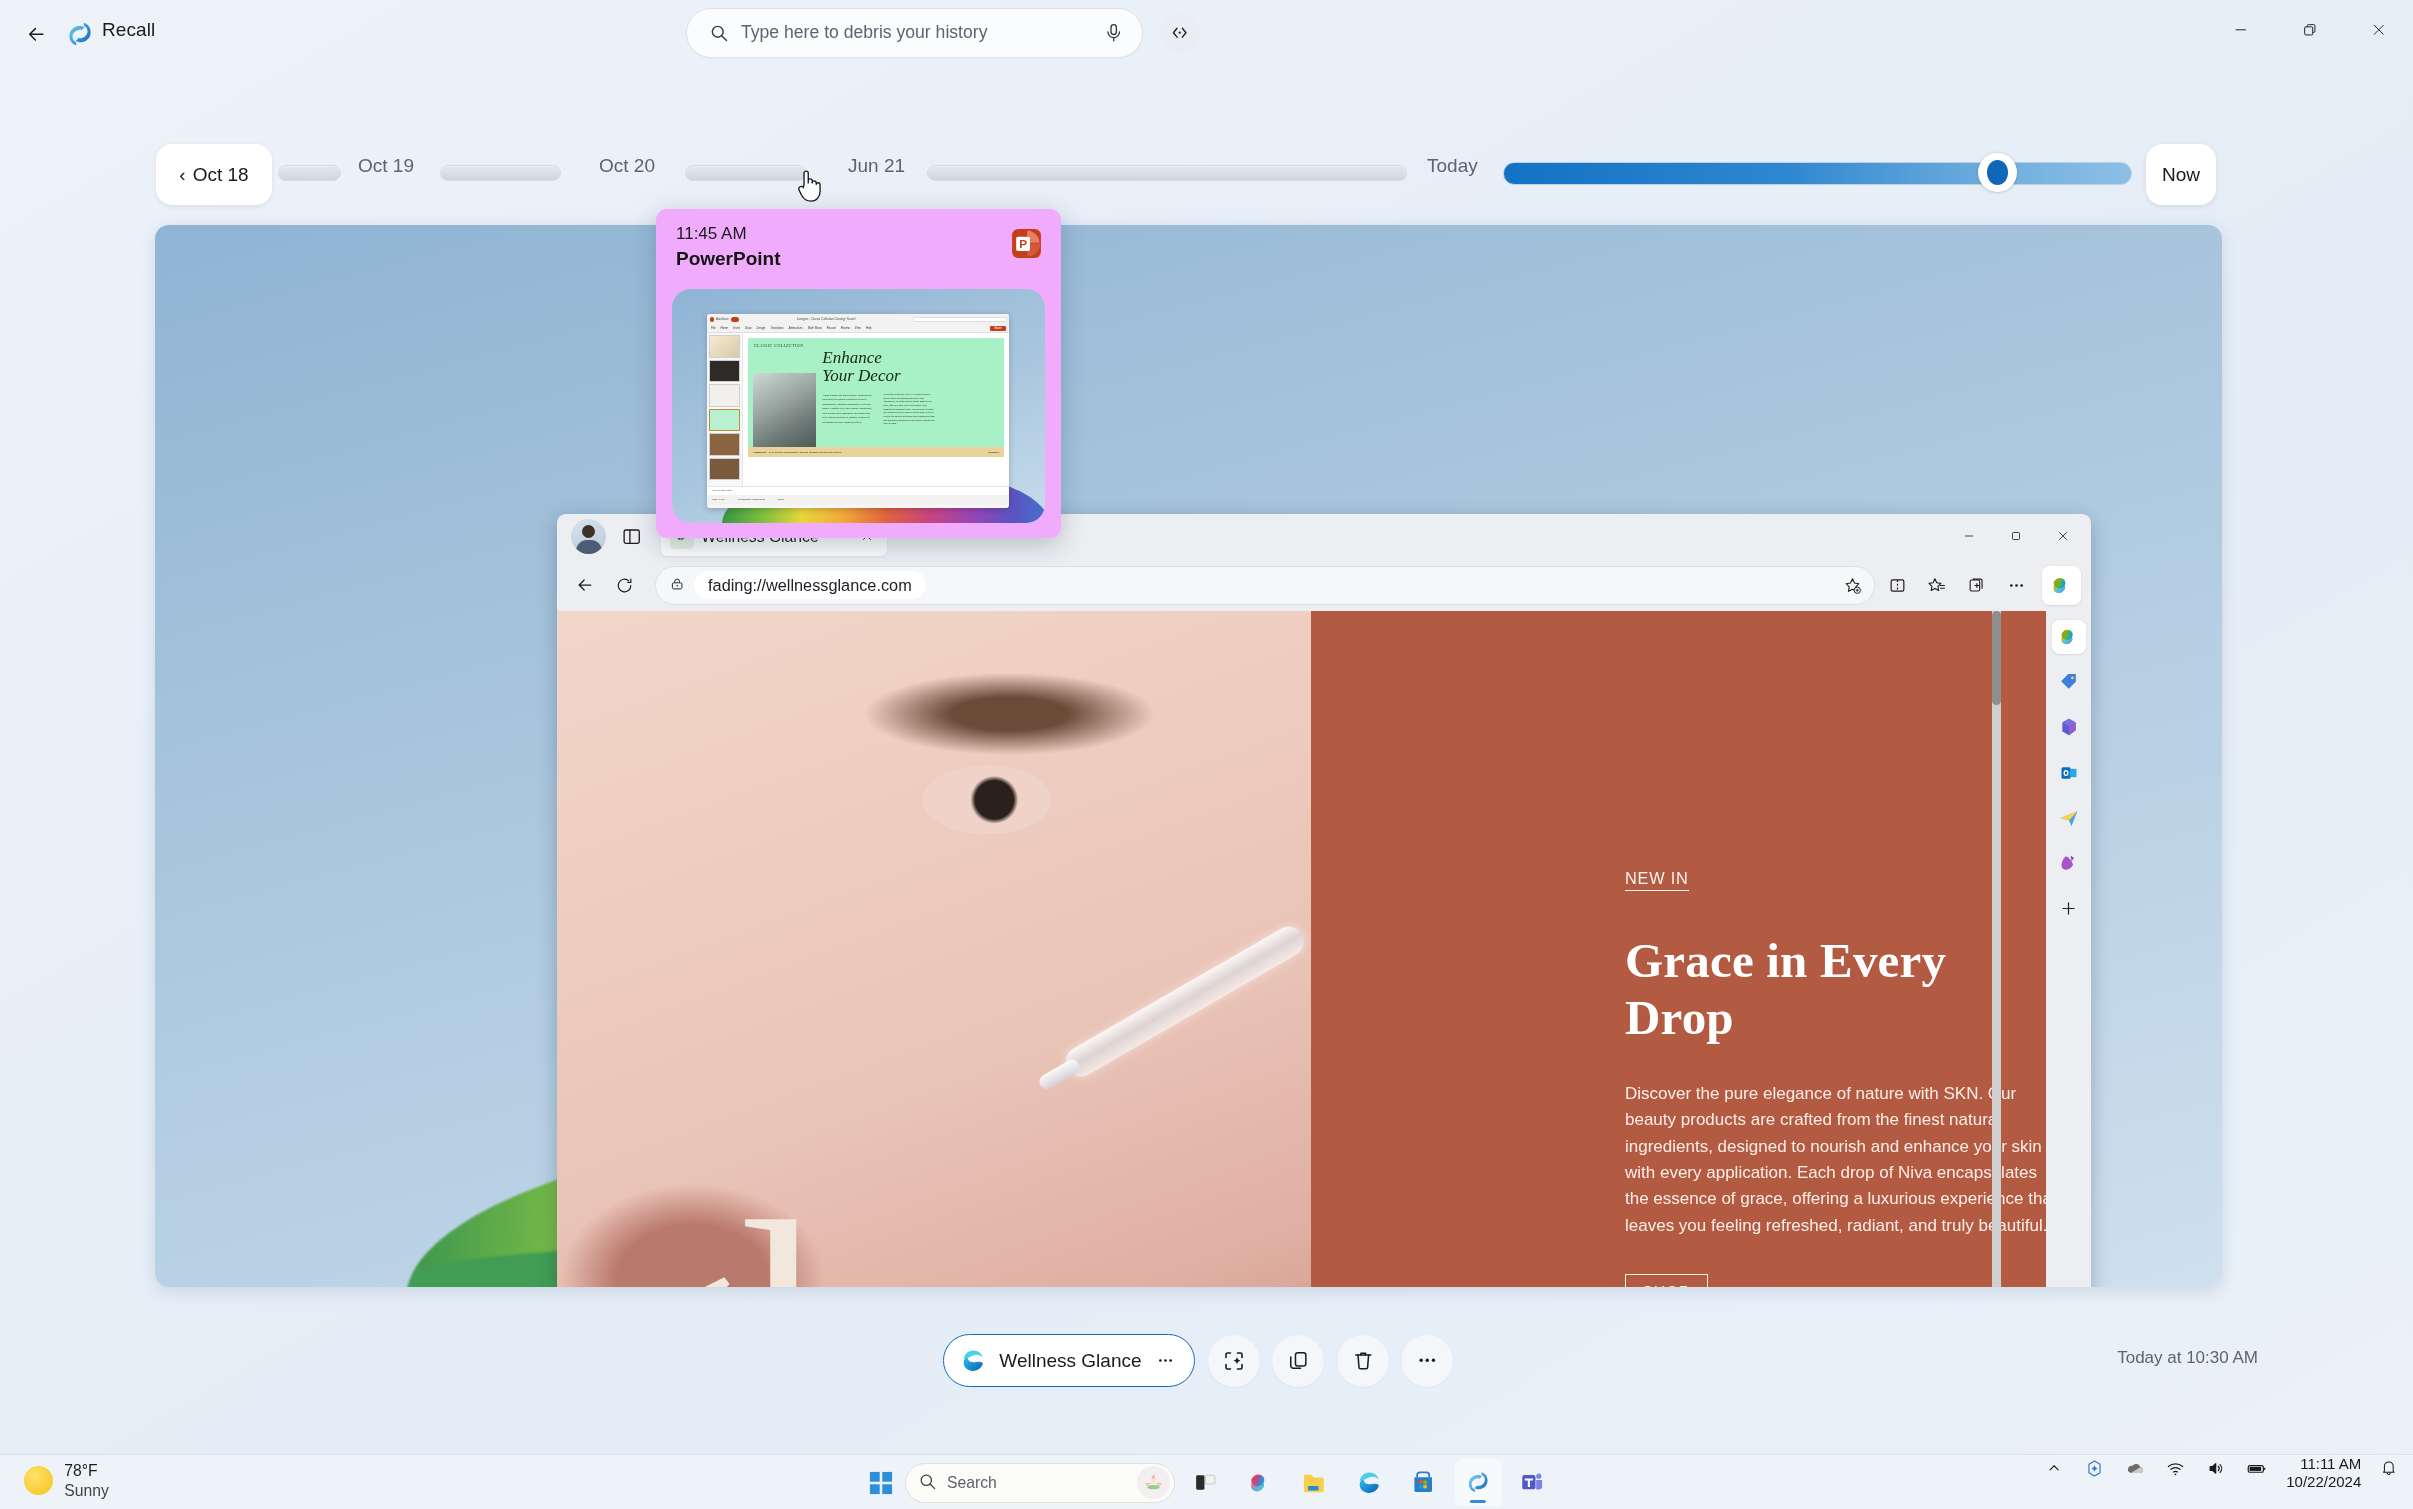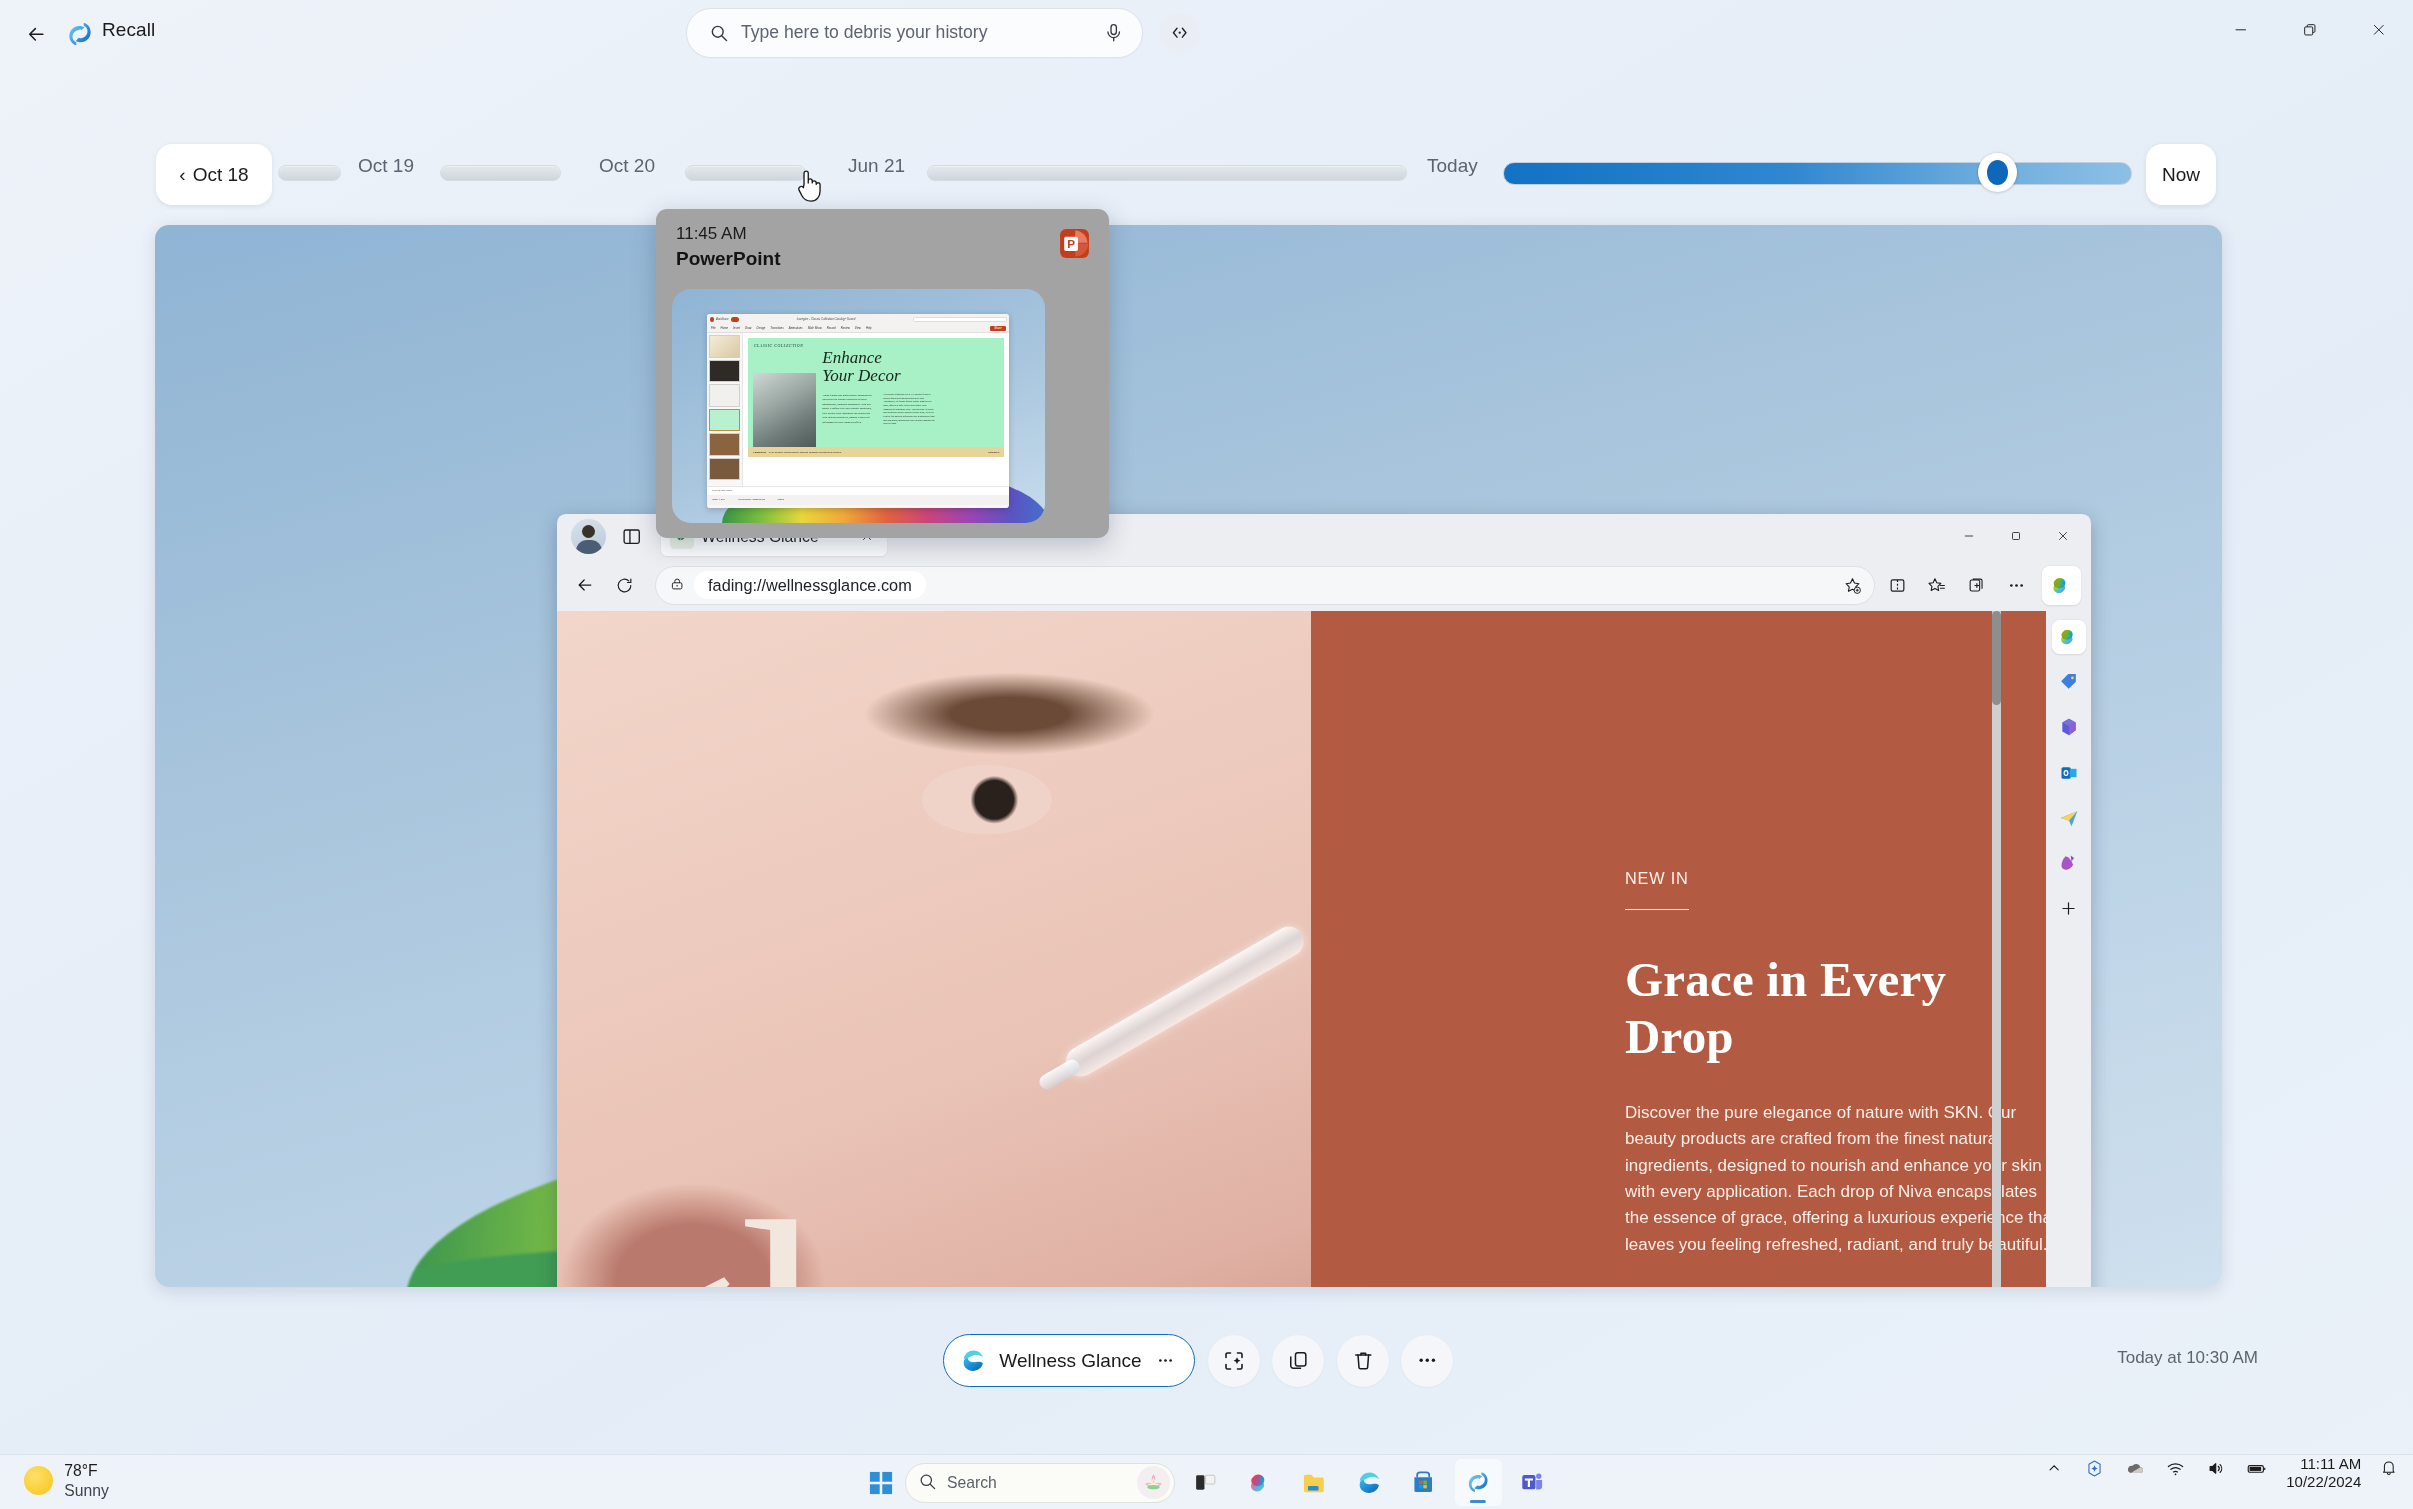--- a/index.html
+++ b/index.html
@@ -169,38 +169,38 @@
     position:absolute;left:25px;bottom:-25px;width:1458px;
     font-family:"Liberation Serif", serif; font-size:321px; line-height:1;
     color:#f2e7dd; letter-spacing:-3.8px; white-space:nowrap;
   }
   #site-nav{position:absolute;left:754px;top:0;right:0;height:82px;display:flex;align-items:center;padding:0 28px 0 59px;}
   #site-nav .navlink{font-family:"Liberation Serif",serif;font-size:20px;color:#fdf4ee;margin-right:57px;}
   #site-nav .spacer{flex:1;}
   #site-nav .navicon{width:34px;height:34px;display:flex;align-items:center;justify-content:center;margin-left:28px;}
   #site-copy{position:absolute;left:1068px;top:258px;width:440px;}
   #newin{display:inline-block;font-size:16.3px;color:#fdf3ed;letter-spacing:0.8px;
-     border-bottom:1.3px solid #fdf3ed;padding-bottom:21px;}
+     border-bottom:1.3px solid #fdf3ed;padding-bottom:2px;}
   #headline{font-family:"Liberation Serif",serif;font-size:49px;color:#fff;margin-top:41px;letter-spacing:0.2px;}
   #bodycopy{margin-top:35px;font-size:17px;line-height:1.55;color:#fdeee7;max-width:434px;}
   #shopbtn{margin-top:35px;display:inline-block;border:1.3px solid #fdf0e9;color:#fdf0e9;
      font-size:15.7px;letter-spacing:0.9px;padding:8.8px 16.3px;}
   #site-scroll{position:absolute;right:45px;top:0;bottom:0;width:8.8px;background:#cfcfcf;}
   #site-scroll .thumb{position:absolute;left:0;top:0;width:8.8px;height:94px;background:#8e8e8e;border-radius:4.4px;}
   #edge-sidebar{
     position:absolute;right:0;top:0;bottom:0;width:45px;background:#eceef1;
     display:flex;flex-direction:column;align-items:center;padding-top:8.8px;gap:11.3px;
   }
   .sbicon{width:34px;height:34px;display:flex;align-items:center;justify-content:center;}
   .sbicon.boxed{background:#fff;border-radius:7.5px;box-shadow:0 0.6px 1.9px rgba(0,0,0,.10);}
 
   
   #popcard{
-    position:absolute; left:656px; top:209px; width:453px; height:329px;
-    background:#a3a3a3; border-radius:11.3px; box-shadow:0 6.3px 24px rgba(30,50,80,.25);
+    position:absolute; left:656px; top:209px; width:405px; height:329px;
+    background:#f0abfc; border-radius:11.3px; box-shadow:0 6.3px 24px rgba(30,50,80,.25);
     overflow:hidden;
   }
   #pop-head{height:74px;padding:15px 19px 0 20px;position:relative;}
   #pop-time{font-size:17px;color:#1b1b1b;}
   #pop-app{font-size:19px;color:#141414;font-weight:bold;margin-top:4px;}
   #pop-appicon{position:absolute;right:17.6px;top:17.6px;width:33px;height:33px;border-radius:5.7px;overflow:hidden;}
   #pop-thumb{
     position:absolute;left:16.3px;top:80px;width:373px;height:234px;border-radius:19px;overflow:hidden;
     background:linear-gradient(160deg,#8fb4d4 0%,#a9c6de 55%,#c6dcec 100%);
     font-style:italic;

